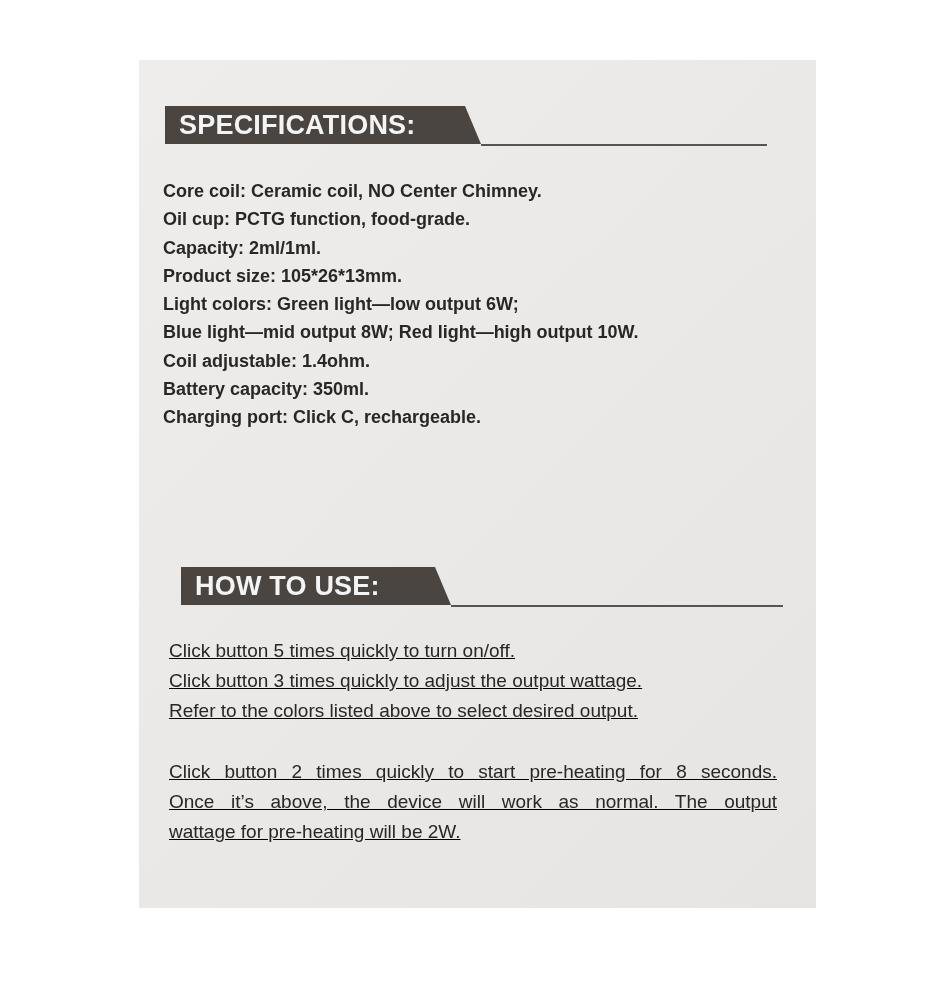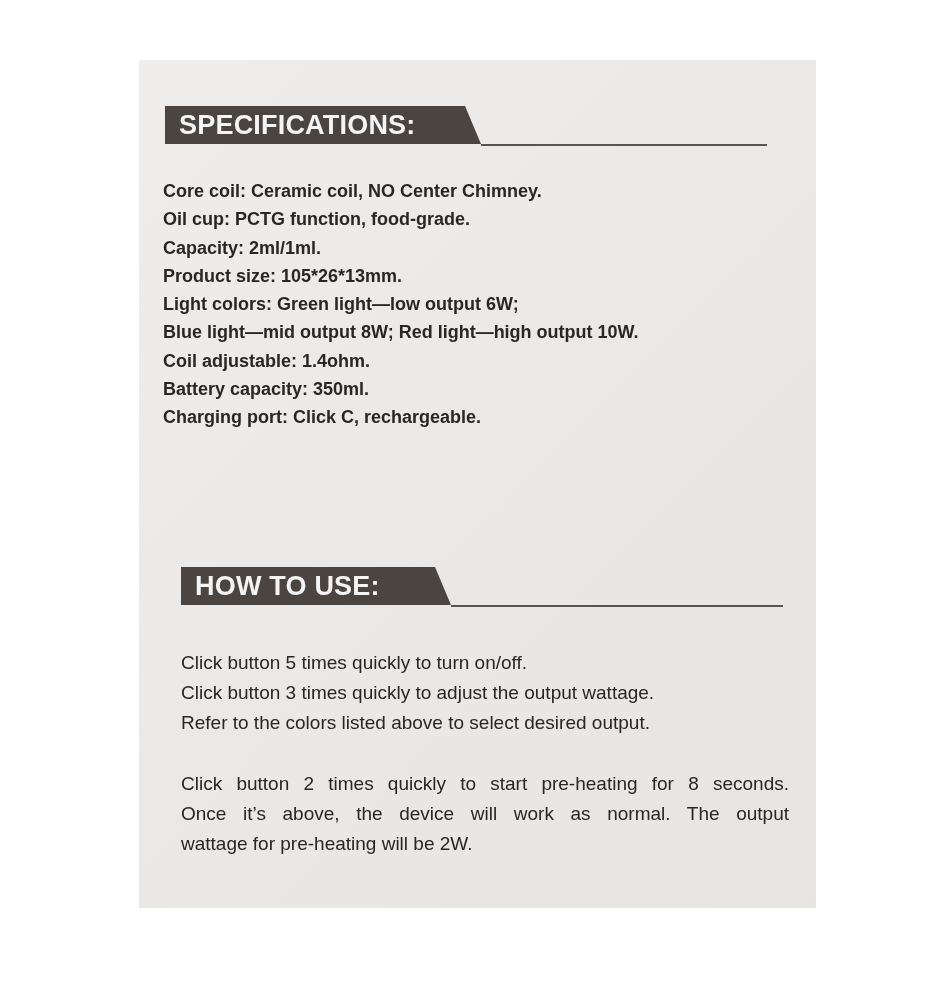--- a/index.html
+++ b/index.html
@@ -53,21 +53,21 @@
     .spec-list li {
       font-size: 18px;
       color: #2a2624;
       line-height: 28.3px;
       white-space: nowrap;
     }
     .usage-block {
       position: absolute;
       left: 30px;
       width: 608px;
-      margin: 12px; padding: 0;
+      margin: 0; padding: 0; text-decoration: underline;
     }
     .usage-block p {
       margin: 0;
       font-size: 19px;
       color: #2a2624;
       line-height: 30px;
     }
     .justified p { text-align: justify; text-align-last: left; }
     .justified .full { text-align-last: justify; }
   </style>

